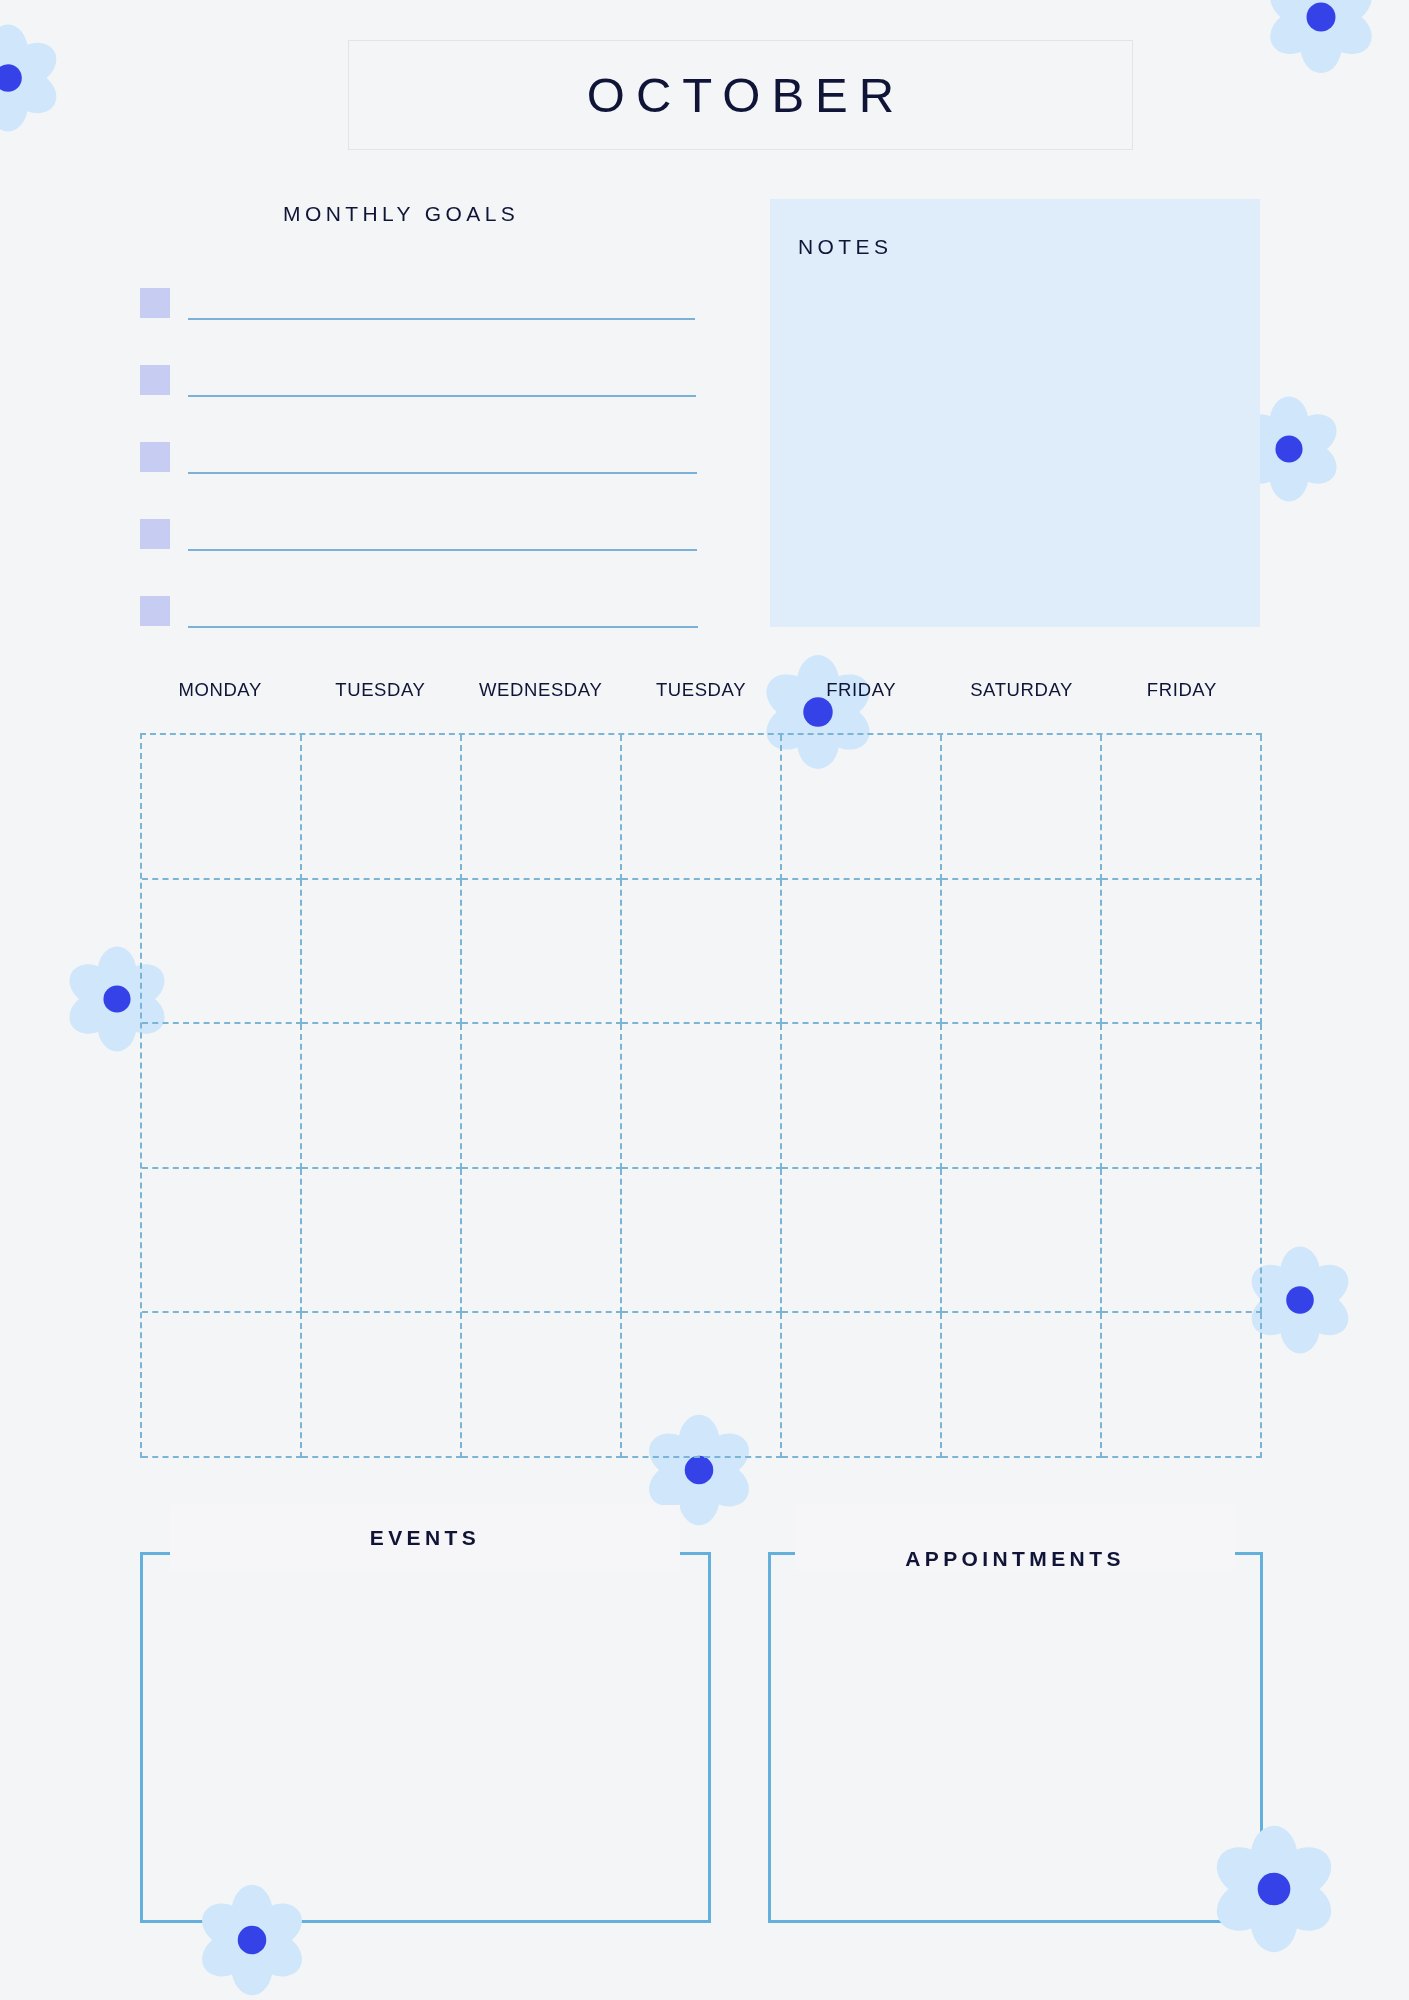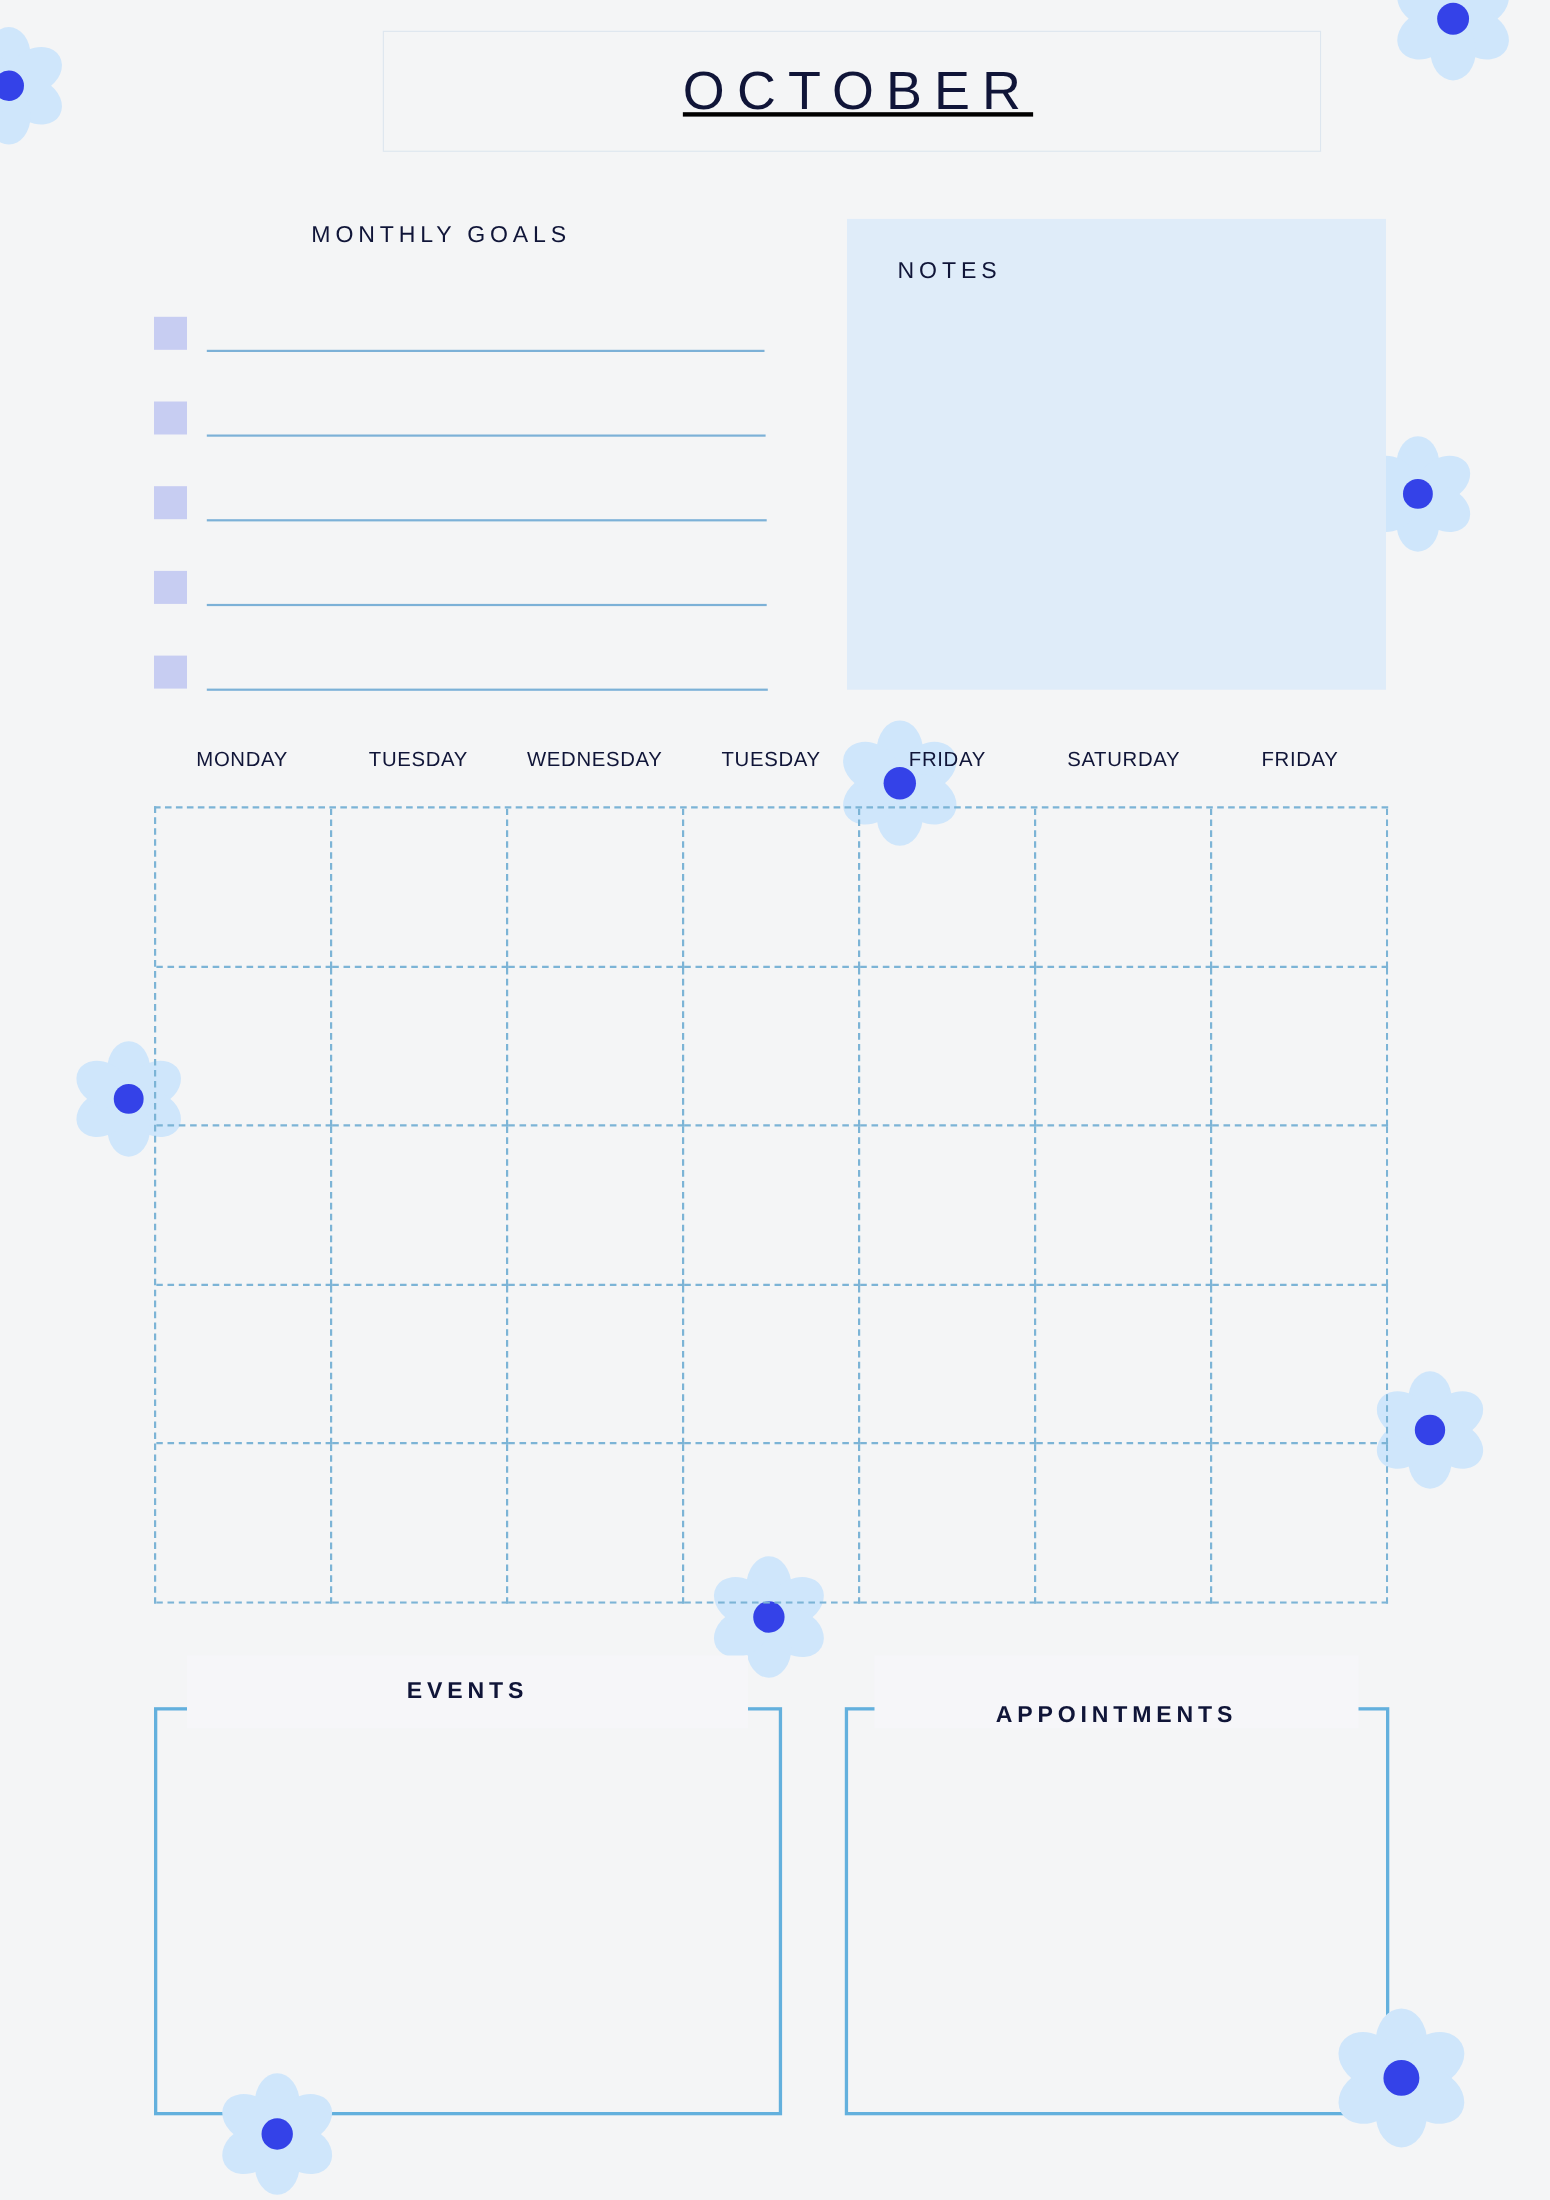--- a/index.html
+++ b/index.html
@@ -24,30 +24,29 @@
   .flower { position: absolute; pointer-events: none; }
   .flower svg { display: block; }
 
   .layer-back  { z-index: 1; }
   .layer-front { z-index: 6; }
 
   
   .title-box {
     position: absolute;
     left: 348px;
-    top: 28px;
-    width: 853px;
+    top: 40px;
+    width: 785px;
     height: 110px;
     border: 1px solid #dde6ef;
     background: transparent;
     display: flex;
     align-items: center;
     justify-content: center;
     z-index: 4;
-    text-decoration: underline;
   }
   .title-text {
     font-size: 49px;
     letter-spacing: 11px;
     color: #101538;
     font-weight: 400;
     text-indent: 11px;
   }
 
   
@@ -107,21 +106,20 @@
     width: 490px;
     height: 428px;
     background: #dfecf9;
     z-index: 3;
   }
   .notes-heading {
     position: absolute;
     left: 798px;
     top: 235px;
     z-index: 4;
-    margin-left: 18px;
   }
 
   
   .weekdays {
     position: absolute;
     left: 140px;
     top: 679px;
     width: 1122px;
     display: flex;
     z-index: 7;

